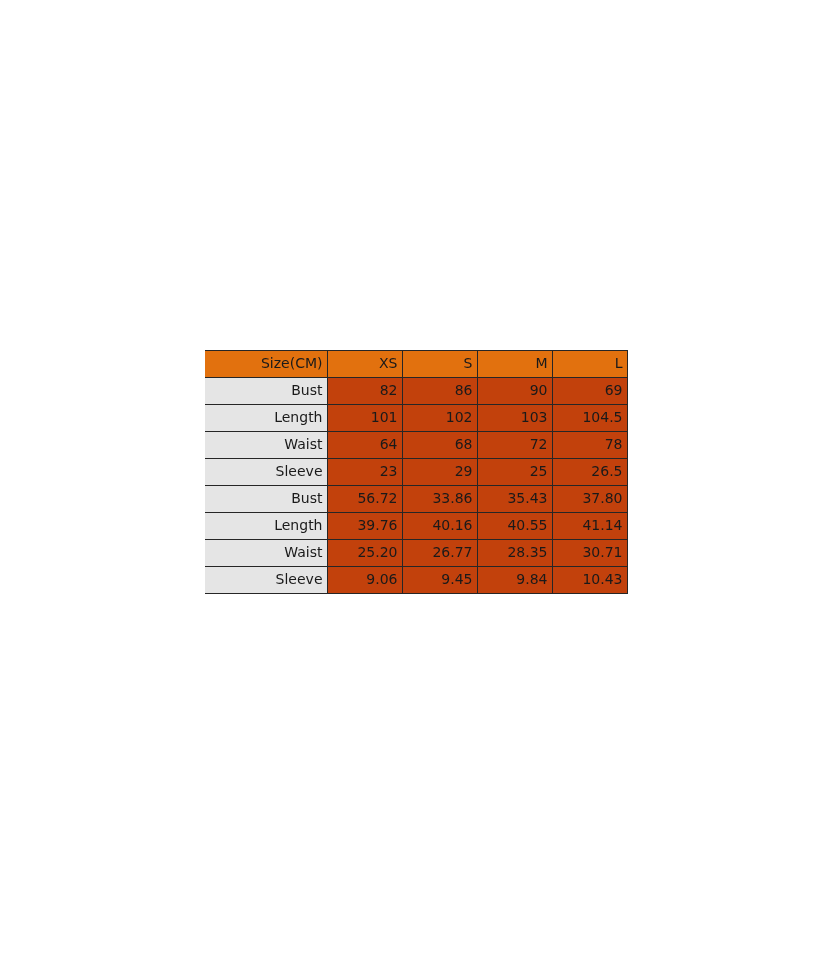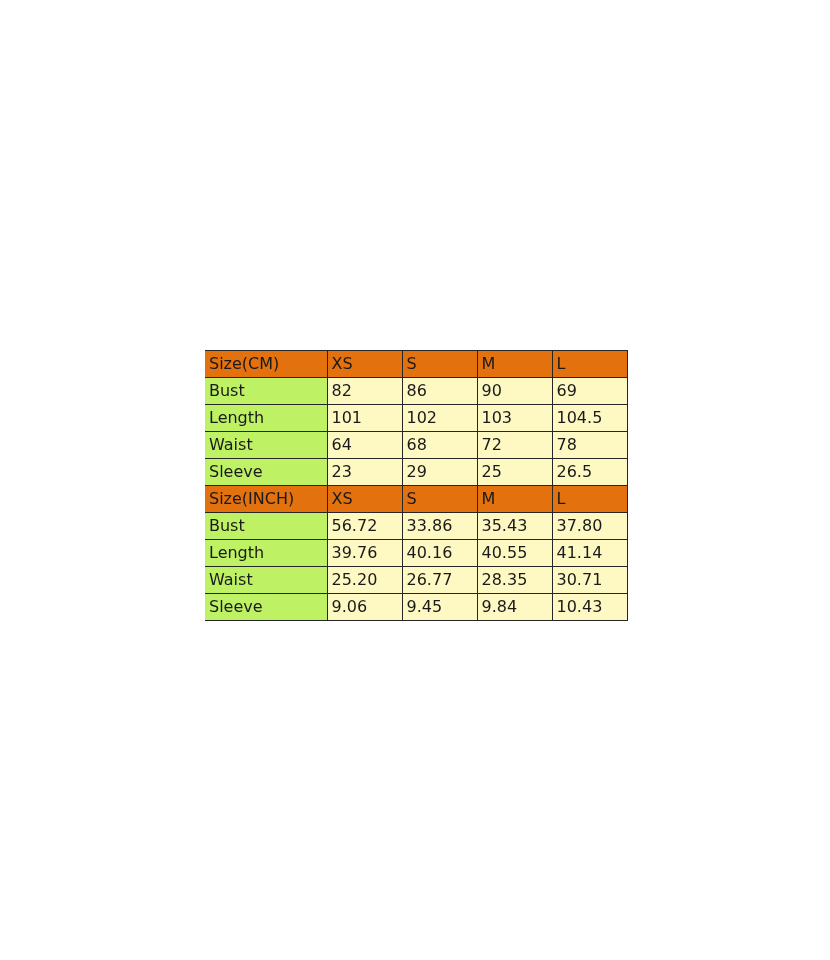--- a/index.html
+++ b/index.html
@@ -30,49 +30,49 @@
     background: #ffffff;
   }
 
   table.size-chart col.col-label  { width: 122px; }
   table.size-chart col.col-size   { width: 75px;  }
 
   table.size-chart td {
     height: 26px;
     box-sizing: border-box;
     padding: 0 4px 1px 4px;
-    font-size: 16px;
+    font-size: 14px;
     line-height: 25px;
     color: #1a1a1a;
     font-weight: 400;
     vertical-align: middle;
-    text-align: left;
+    text-align: right;
     white-space: nowrap;
     overflow: hidden;
     border-top: 1.6px solid #262626;
     border-bottom: 1.6px solid #262626;
     border-right: 1.6px solid #262626;
     border-left: none;
   }
 
   
   table.size-chart td:last-child {
     border-right: 1.6px solid #262626;
   }
 
   
   td.cell-label {
-    background: #bef264;
+    background: #e5e5e5;
     border-right: none;
     border-left: none;
   }
 
   
   td.cell-value {
-    background: #fef9c3;
+    background: #c2410c;
   }
 
   
   tr.row-header td.cell-value,
   tr.row-header td.cell-label {
     background: #E2710E;
   }
 
   
   tr.row-header td {
@@ -120,27 +120,20 @@
           <td class="cell-value">72</td>
           <td class="cell-value">78</td>
         </tr>
         <tr class="row-data">
           <td class="cell-label">Sleeve</td>
           <td class="cell-value">23</td>
           <td class="cell-value">29</td>
           <td class="cell-value">25</td>
           <td class="cell-value">26.5</td>
         </tr>
-        <tr class="row-header">
-          <td class="cell-label">Size(INCH)</td>
-          <td class="cell-value">XS</td>
-          <td class="cell-value">S</td>
-          <td class="cell-value">M</td>
-          <td class="cell-value">L</td>
-        </tr>
         <tr class="row-data">
           <td class="cell-label">Bust</td>
           <td class="cell-value">56.72</td>
           <td class="cell-value">33.86</td>
           <td class="cell-value">35.43</td>
           <td class="cell-value">37.80</td>
         </tr>
         <tr class="row-data">
           <td class="cell-label">Length</td>
           <td class="cell-value">39.76</td>

